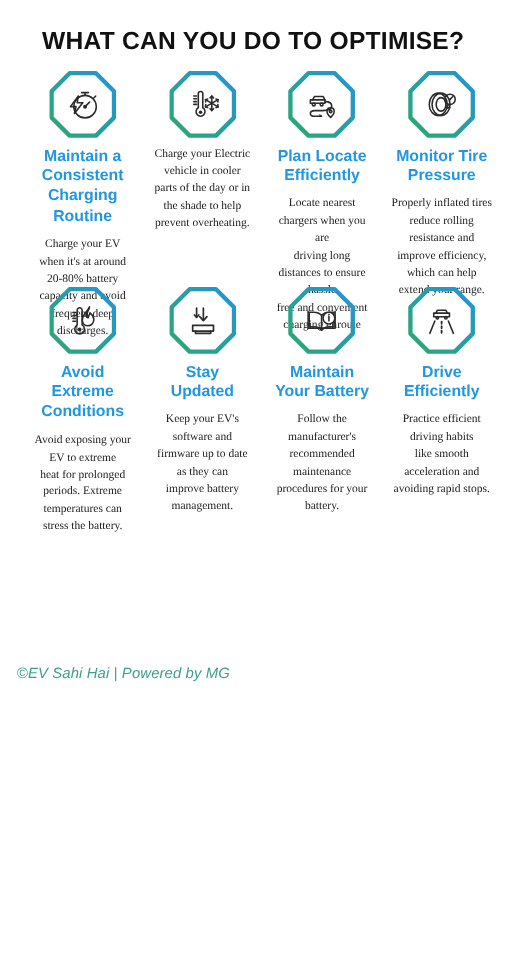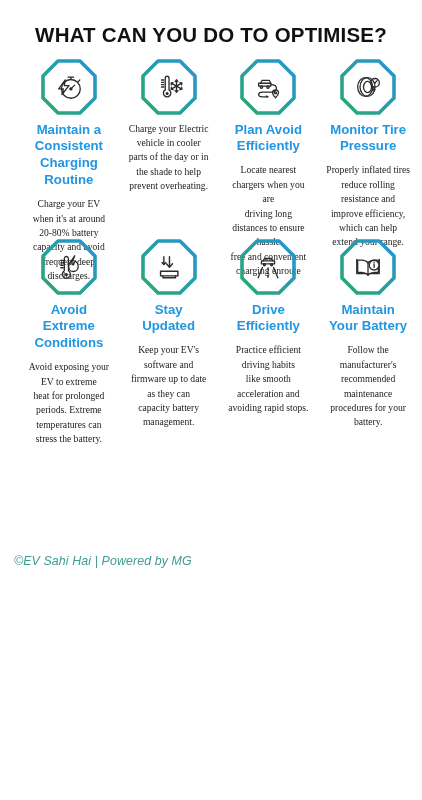--- a/index.html
+++ b/index.html
@@ -218,21 +218,21 @@
             <path d="M8 12l1.6-3h7.8l1.6 3"></path>
             <circle cx="9" cy="16" r="1.3"></circle>
             <circle cx="16" cy="16" r="1.3"></circle>
             <path d="M19 13.5c4 0 6 1.5 6 4s-3 4-8 4H10c-2.5 0-4 1-4 2.5s1.5 2.5 4 2.5h6"></path>
             <path d="M14 27.5l2.5-1.5-2.5-1.5z" fill="#2b2b2b" stroke="none"></path>
             <path d="M24 19c1.8 0 3.2 1.4 3.2 3.2 0 2.3-3.2 5.3-3.2 5.3s-3.2-3-3.2-5.3c0-1.8 1.4-3.2 3.2-3.2z"></path>
             <circle cx="24" cy="22.2" r="1.1"></circle>
           </svg>
         </span>
       </div>
-      <div class="tip-heading">Plan Avoid
+      <div class="tip-heading">Plan Locate
 Efficiently</div>
       <div class="tip-body">Locate nearest chargers when you are
 driving long distances to ensure hassle
 free and convenient charging enroute</div>
     </div>
 
     <div class="tip-card">
       <div class="badge">
         <svg viewBox="0 0 56 56" xmlns="http://www.w3.org/2000/svg">
           <defs>
@@ -311,21 +311,51 @@
             <path d="M13.3 12.6l3.2 3.6 3.2-3.6"></path>
             <path d="M7 20.5h18.5v5H7z"></path>
             <path d="M9.5 25.5v2h13.5v-2"></path>
           </svg>
         </span>
       </div>
       <div class="tip-heading">Stay
 Updated</div>
       <div class="tip-body">Keep your EV's software and
 firmware up to date as they can
-capacity battery management.</div>
+improve battery management.</div>
+    </div>
+
+    <div class="tip-card">
+      <div class="badge">
+        <svg viewBox="0 0 56 56" xmlns="http://www.w3.org/2000/svg">
+          <defs>
+            <linearGradient id="g8" x1="0" y1="1" x2="1" y2="0">
+              <stop offset="0%" stop-color="#2aa96e"></stop>
+                <stop offset="100%" stop-color="#2494d8"></stop>
+            </linearGradient>
+          </defs>
+          <polygon points="17,2 39,2 54,17 54,39 39,54 17,54 2,39 2,17" fill="none" stroke="url(#g8)" stroke-width="3.6" stroke-linejoin="round"></polygon>
+        </svg>
+        <span class="glyph">
+          <svg viewBox="0 0 32 32" fill="none" stroke="#2b2b2b" stroke-width="1.4" stroke-linecap="round" stroke-linejoin="round" xmlns="http://www.w3.org/2000/svg">
+            <path d="M4 8v15h11l1 1.6 1-1.6h11V8"></path>
+            <path d="M16 11.5c-1.8-2-4-2.8-7-2.8H5v13h4c3 0 5.2 0.9 7 2.7"></path>
+            <path d="M16 11.5c1.8-2 4-2.8 7-2.8h4v13h-4c-3 0-5.2 0.9-7 2.7"></path>
+            <line x1="16" y1="11.5" x2="16" y2="24.4"></line>
+            <circle cx="22.5" cy="14" r="5.2" fill="#ffffff"></circle>
+            <line x1="22.5" y1="12.6" x2="22.5" y2="16.4"></line>
+            <circle cx="22.5" cy="10.9" r="0.75" fill="#2b2b2b" stroke="none"></circle>
+          </svg>
+        </span>
+      </div>
+      <div class="tip-heading">Maintain
+Your Battery</div>
+      <div class="tip-body">Follow the manufacturer's
+recommended maintenance
+procedures for your battery.</div>
     </div>
 
     <div class="tip-card">
       <div class="badge">
         <svg viewBox="0 0 56 56" xmlns="http://www.w3.org/2000/svg">
           <defs>
             <linearGradient id="g7" x1="0" y1="1" x2="1" y2="0">
               <stop offset="0%" stop-color="#2aa96e"></stop>
                 <stop offset="100%" stop-color="#2494d8"></stop>
             </linearGradient>
@@ -346,49 +376,19 @@
           </svg>
         </span>
       </div>
       <div class="tip-heading">Drive
 Efficiently</div>
       <div class="tip-body">Practice efficient driving habits
 like smooth acceleration and
 avoiding rapid stops.</div>
     </div>
 
-    <div class="tip-card">
-      <div class="badge">
-        <svg viewBox="0 0 56 56" xmlns="http://www.w3.org/2000/svg">
-          <defs>
-            <linearGradient id="g8" x1="0" y1="1" x2="1" y2="0">
-              <stop offset="0%" stop-color="#2aa96e"></stop>
-                <stop offset="100%" stop-color="#2494d8"></stop>
-            </linearGradient>
-          </defs>
-          <polygon points="17,2 39,2 54,17 54,39 39,54 17,54 2,39 2,17" fill="none" stroke="url(#g8)" stroke-width="3.6" stroke-linejoin="round"></polygon>
-        </svg>
-        <span class="glyph">
-          <svg viewBox="0 0 32 32" fill="none" stroke="#2b2b2b" stroke-width="1.4" stroke-linecap="round" stroke-linejoin="round" xmlns="http://www.w3.org/2000/svg">
-            <path d="M4 8v15h11l1 1.6 1-1.6h11V8"></path>
-            <path d="M16 11.5c-1.8-2-4-2.8-7-2.8H5v13h4c3 0 5.2 0.9 7 2.7"></path>
-            <path d="M16 11.5c1.8-2 4-2.8 7-2.8h4v13h-4c-3 0-5.2 0.9-7 2.7"></path>
-            <line x1="16" y1="11.5" x2="16" y2="24.4"></line>
-            <circle cx="22.5" cy="14" r="5.2" fill="#ffffff"></circle>
-            <line x1="22.5" y1="12.6" x2="22.5" y2="16.4"></line>
-            <circle cx="22.5" cy="10.9" r="0.75" fill="#2b2b2b" stroke="none"></circle>
-          </svg>
-        </span>
-      </div>
-      <div class="tip-heading">Maintain
-Your Battery</div>
-      <div class="tip-body">Follow the manufacturer's
-recommended maintenance
-procedures for your battery.</div>
-    </div>
-
   </div>
 
   <div class="footer">
     <p class="footer-text">©EV Sahi Hai | Powered by MG</p>
   </div>
 
 </div>
 
 </body></html>

